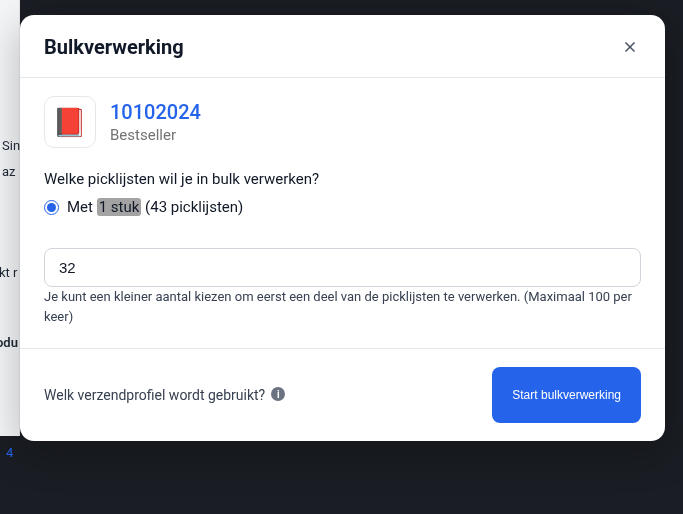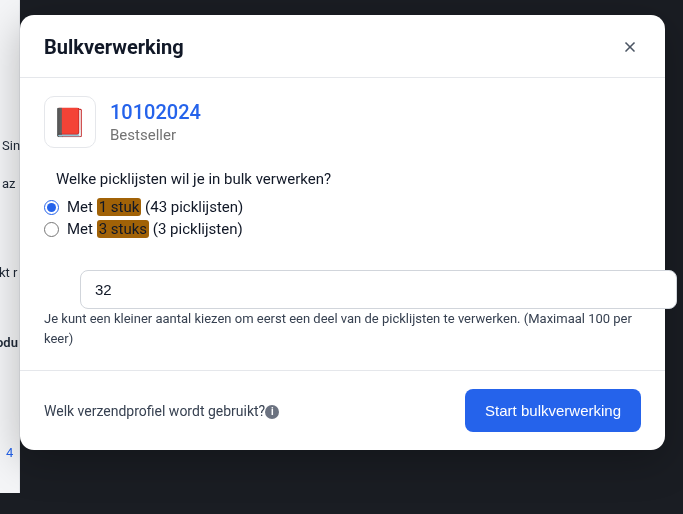--- a/index.html
+++ b/index.html
@@ -9,21 +9,21 @@
       width: 683px;
       height: 514px;
       position: relative;
       overflow: hidden;
     }
     .backdrop-left {
       position: absolute;
       left: 0;
       top: 0;
       width: 20px;
-      height: 493px;
+      height: 436px;
       background: #f4f5f7;
       border-right: 1px solid #e5e7eb;
     }
     .backdrop-text {
       position: absolute;
       font-size: 13px;
       color: #1f2937;
       white-space: nowrap;
     }
     .modal {
@@ -86,101 +86,100 @@
       cursor: pointer;
     }
     .product-name {
       color: #737373;
       font-size: 15px;
     }
     .question {
       font-size: 15px;
       color: #111827;
       margin-bottom: 10px;
-      margin-left: 12px;
     }
     .radio-row {
       display: flex;
       align-items: center;
       gap: 8px;
       margin-bottom: 4px;
       font-size: 15px;
       color: #111827;
     }
     .radio-row input[type="radio"] {
       width: 15px;
       height: 15px;
       accent-color: #2563eb;
       cursor: pointer;
     }
     .hl {
-      background: #a16207;
+      background: #a3a3a3;
       border-radius: 3px;
       padding: 0 2px;
     }
     .text-input {
       width: 100%;
       padding: 10px 14px;
       border: 1px solid #d1d5db;
       border-radius: 8px;
       font-size: 15px;
       color: #111827;
       margin-top: 6px;
       outline: none;
-      margin-left: 36px;
     }
     .helper {
       font-size: 13px;
       color: #374151;
       margin-top: 0;
       line-height: 1.5;
     }
     .modal-footer {
       padding: 18px 24px;
       border-top: 1px solid #e5e7eb;
       display: flex;
       justify-content: space-between;
       align-items: center;
     }
     .footer-left {
       font-size: 14px;
       color: #374151;
       display: flex;
-      align-items: flex-end;
+      align-items: flex-start;
+      gap: 6px;
     }
     .info-icon {
       width: 14px;
       height: 14px;
       border-radius: 50%;
       background: #6b7280;
       color: #fff;
       font-size: 10px;
       display: inline-flex;
       align-items: center;
       justify-content: center;
       font-weight: 700;
     }
     .primary-btn {
       background: #2563eb;
       color: #fff;
       border: none;
-      padding: 13px 20px;
+      padding: 21px 20px;
       border-radius: 8px;
-      font-size: 15px;
+      font-size: 12px;
       font-weight: 500;
       cursor: pointer;
     }
     .spacer { height: 22px; }
   </style>
 </head>
 <body>
 
 <div class="backdrop-left">
   <span class="backdrop-text" style="left:2px;top:138px">Sin</span>
-  <span class="backdrop-text" style="left:2px;top:176px">az</span>
+  <span class="backdrop-text" style="left:2px;top:164px">az</span>
   <span class="backdrop-text" style="left:-1px;top:265px">kt r</span>
   <span class="backdrop-text" style="left:-4px;top:335px;font-weight:600">odu</span>
   <span class="backdrop-text" style="left:6px;top:445px;color:#2563eb">4</span>
 </div>
 
 <div class="modal">
   <div class="modal-header">
     <div class="modal-title">Bulkverwerking</div>
     <div class="close-btn">
       <svg viewBox="0 0 24 24" fill="none" stroke="currentColor" stroke-width="2.5" stroke-linecap="round">
@@ -198,24 +197,20 @@
         <div class="product-name">Bestseller</div>
       </div>
     </div>
 
     <div class="question">Welke picklijsten wil je in bulk verwerken?</div>
 
     <label class="radio-row">
       <input type="radio" name="qty" checked="" style="">
       <span><span>Met </span><span class="hl">1 stuk</span><span> (43 picklijsten)</span></span>
     </label>
-    <label class="radio-row">
-      <input type="radio" name="qty" style="">
-      <span><span>Met </span><span class="hl">3 stuks</span><span> (3 picklijsten)</span></span>
-    </label>
 
     <div class="spacer"></div>
 
     <input class="text-input" type="text" value="32" style="">
     <div class="helper">Je kunt een kleiner aantal kiezen om eerst een deel van de picklijsten te verwerken. (Maximaal 100 per keer)</div>
   </div>
 
   <div class="modal-footer">
     <div class="footer-left">
       <span>Welk verzendprofiel wordt gebruikt?</span>

